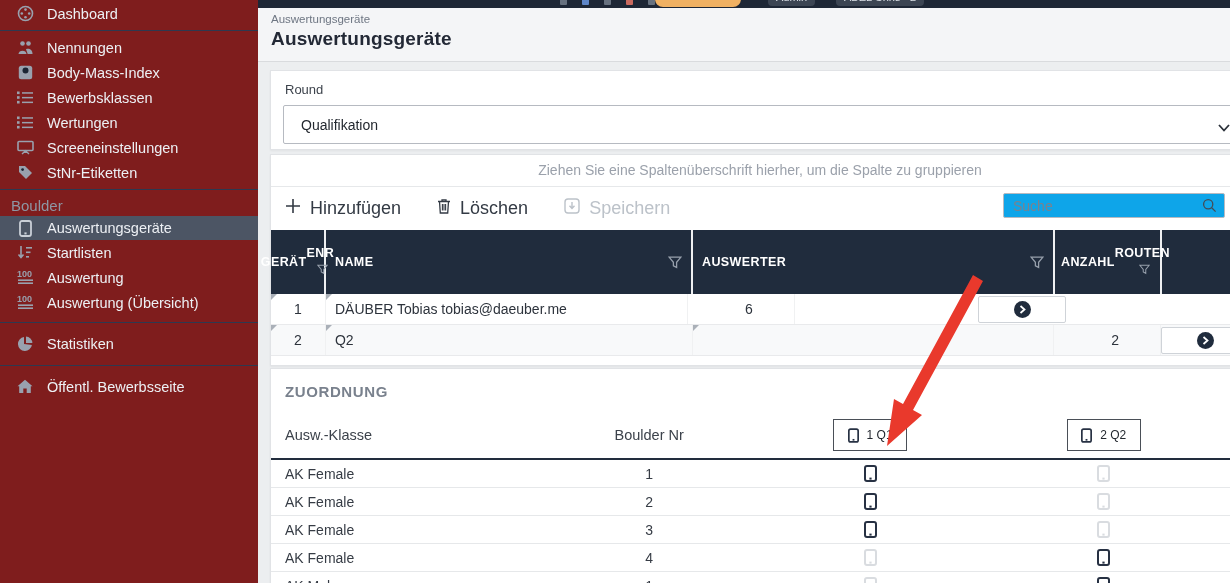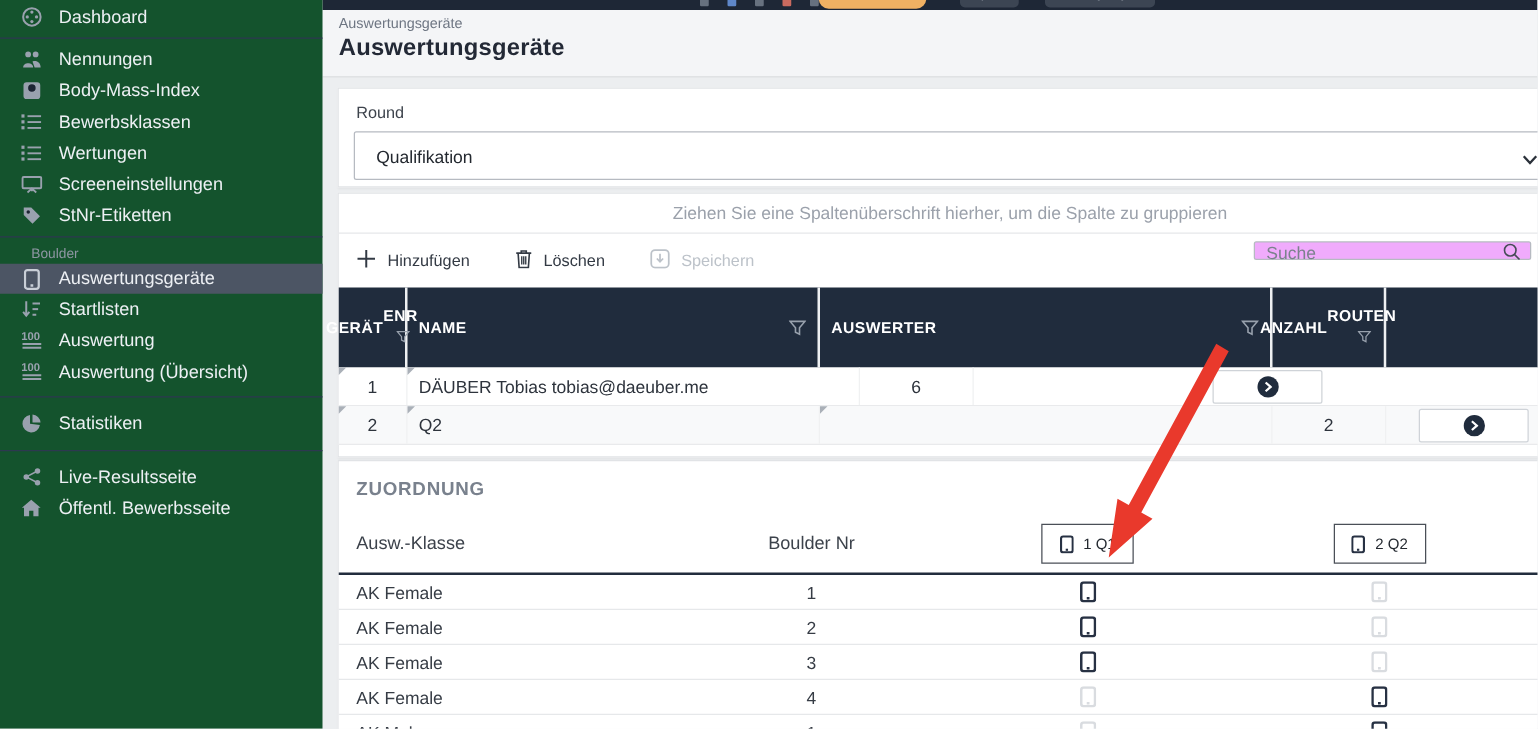--- a/index.html
+++ b/index.html
@@ -2,60 +2,60 @@
 <html><head>
 <meta charset="utf-8">
 <style>
   html,body{margin:0;padding:0;}
   body{
     width:1230px;height:583px;overflow:hidden;position:relative;
     font-family:"Liberation Sans",sans-serif;background:#eceef0;
     -webkit-font-smoothing:antialiased;
   }
   
-  .sidebar{position:absolute;left:0;top:0;width:258px;height:583px;background:#14532d;z-index:6;padding-top:1px;box-sizing:border-box;}
+  .sidebar{position:absolute;left:0;top:0;width:258px;height:583px;background:#7f1d1d;z-index:6;padding-top:1px;box-sizing:border-box;}
   .sb-item{display:flex;align-items:center;height:25px;padding-left:15px;color:#edf0f4;font-size:14.5px;cursor:pointer;}
   .sb-item.sel{background:#4c5564;height:24px;}
   .sb-ic{width:20px;margin-right:12px;display:flex;justify-content:center;align-items:center;color:#99a1ae;flex:none;}
   .sb-item.sel .sb-ic{color:#c9cfd7;}
   .sb-div{border-top:1px solid #2d3950;margin:4px 0;}
-  .sb-head{color:#8e96a3;font-size:11px;padding:3px 0 2px 25px;}
+  .sb-head{color:#8e96a3;font-size:15px;padding:3px 0 2px 11px;}
   
   .topbar{position:absolute;left:258px;top:0;width:972px;height:8px;background:#1e2736;z-index:5;}
   .tb-sliver{position:absolute;top:-1px;width:7px;height:6px;border-radius:1px;background:#67717f;}
   .tb-orange{position:absolute;left:397px;top:-10px;width:86px;height:17px;border-radius:8px;background:#f0b163;}
   .tb-badge{position:absolute;top:-12px;height:18px;line-height:18px;border-radius:4px;background:#3c4553;color:#dde2e9;font-size:11px;padding:0 8px;white-space:nowrap;}
   
   .main{position:absolute;left:258px;top:8px;width:972px;height:575px;background:#eceef0;}
   .page-head{height:54px;background:#f4f5f7;border-bottom:1px solid #d9dbde;padding:5px 0 0 13px;box-sizing:border-box;}
   .crumb{font-size:11.5px;color:#6e7683;}
   .title{font-size:19px;font-weight:bold;color:#232936;margin-top:3px;letter-spacing:.2px;}
   .card{position:absolute;left:12px;background:#fff;border:1px solid #e1e3e6;box-shadow:0 1px 2px rgba(0,0,0,.05);box-sizing:border-box;}
   
   .round-card{top:62px;width:980px;height:80px;padding:10px 12px;}
   .round-label{font-size:13px;color:#3d434c;margin:1px 0 8px 2px;}
   .round-select{height:37px;border:1px solid #b6bac1;border-radius:2px;display:flex;align-items:center;padding-left:17px;font-size:14px;color:#23282f;position:relative;cursor:pointer;background:#fff;}
   .round-chevron{position:absolute;right:6px;top:13px;}
   
   .grid-card{top:146px;width:980px;height:212px;}
   .group-panel{height:31px;line-height:31px;text-align:center;color:#9ba1ab;font-size:14px;border-bottom:1px solid #e6e8ea;}
   .toolbar{height:43px;display:flex;align-items:center;padding:0 14px;position:relative;box-sizing:border-box;}
-  .tb-btn{display:flex;align-items:center;gap:9px;font-size:13px;color:#333a44;margin-right:36px;cursor:pointer;justify-content:flex-end;}
+  .tb-btn{display:flex;align-items:center;gap:9px;font-size:18px;color:#333a44;margin-right:36px;cursor:pointer;justify-content:flex-end;}
   .tb-btn.disabled{color:#bcc2c9;cursor:default;}
-  .search-box{position:absolute;right:24px;top:6px;width:222px;height:15px;border:1px solid #b6bac1;border-radius:2px;display:flex;align-items:flex-start;background:#f0abfc;box-sizing:border-box;}
+  .search-box{position:absolute;right:24px;top:6px;width:222px;height:25px;border:1px solid #b6bac1;border-radius:2px;display:flex;align-items:center;background:#0ea5e9;box-sizing:border-box;}
   .search-box input{border:none;outline:none;flex:1;font-size:14px;color:#30363f;padding:0 6px 0 9px;font-family:"Liberation Sans",sans-serif;background:transparent;}
   .search-box input::placeholder{color:#7b828d;opacity:1;}
   .search-ic{margin-right:7px;display:flex;}
   .thead{display:flex;height:64px;background:#202c3d;color:#fff;font-weight:bold;font-size:12.5px;letter-spacing:.4px;}
   .th{display:flex;align-items:center;box-sizing:border-box;border-right:2px solid #eef0f2;}
   .th:last-child{border-right:none;}
   .th-c{flex-direction:row;justify-content:center;text-align:center;line-height:17px;}
   .th-funnel{margin-left:auto;margin-right:9px;display:flex;}
   .th-funnel-inline{margin-left:4px;display:inline-flex;vertical-align:-1px;}
-  .col-enr{width:55px;}.col-name{width:330px;padding-left:9px;}.col-ausw{width:362px;padding-left:9px;}.col-anz{width:91px;}.col-btn{flex:1;}
+  .col-enr{width:55px;}.col-name{width:367px;padding-left:9px;}.col-ausw{width:362px;padding-left:9px;}.col-anz{width:91px;margin-left:16px;}.col-btn{flex:1;}
   .trow{display:flex;height:30px;border-bottom:1px solid #e9eaec;font-size:14px;color:#2d333c;background:#fff;align-items:stretch;}
   .trow.alt{background:#f8f9fa;}
   .td{display:flex;align-items:center;box-sizing:border-box;position:relative;border-right:1px solid #f0f1f2;}
   .td:last-child{border-right:none;}
   .td.center{justify-content:center;}
   .tri::before{content:"";position:absolute;left:0;top:0;border-top:6px solid #aab0b8;border-right:6px solid transparent;width:0;height:0;}
   .open-btn{width:86px;height:25px;background:#fff;border:1px solid #cfd3d8;border-radius:2px;display:flex;align-items:center;justify-content:center;cursor:pointer;margin:0 auto;}
   .open-circle{width:17px;height:17px;border-radius:50%;background:#202c3d;display:flex;align-items:center;justify-content:center;}
   
   .zu-card{top:360px;width:980px;height:240px;padding:14px 0 0 0;}
@@ -206,31 +206,20 @@
           <path d="M7 1 A7 7 0 1 0 14.9 8.9 L7 8 Z" fill="currentColor"></path>
           <path d="M9 0.5 A7 7 0 0 1 15.4 6.9 L9 6.9 Z" fill="currentColor"></path>
         </svg>
     </span>
     <span>Statistiken</span>
   </div>
   <div class="sb-div" style="margin-top:7px;margin-bottom:8px;"></div>
 
   <div class="sb-item">
     <span class="sb-ic">
-      <svg width="15" height="15" viewBox="0 0 15 15">
-          <circle cx="3" cy="7.5" r="2.2" fill="currentColor"></circle>
-          <circle cx="12" cy="2.8" r="2.2" fill="currentColor"></circle>
-          <circle cx="12" cy="12.2" r="2.2" fill="currentColor"></circle>
-          <path d="M3 7.5 L12 2.8 M3 7.5 L12 12.2" stroke="currentColor" stroke-width="1.3"></path>
-        </svg>
-    </span>
-    <span>Live-Resultsseite</span>
-  </div>
-  <div class="sb-item">
-    <span class="sb-ic">
       <svg width="16" height="15" viewBox="0 0 16 15">
           <path d="M8 0.8 L15.5 7.2 L13.8 7.2 L13.8 14 L9.7 14 L9.7 9.5 L6.3 9.5 L6.3 14 L2.2 14 L2.2 7.2 L0.5 7.2 Z" fill="currentColor"></path>
         </svg>
     </span>
     <span>Öffentl. Bewerbsseite</span>
   </div>
 </div>
 
 <div class="topbar">
   <span class="tb-sliver" style="left:302px;"></span>

